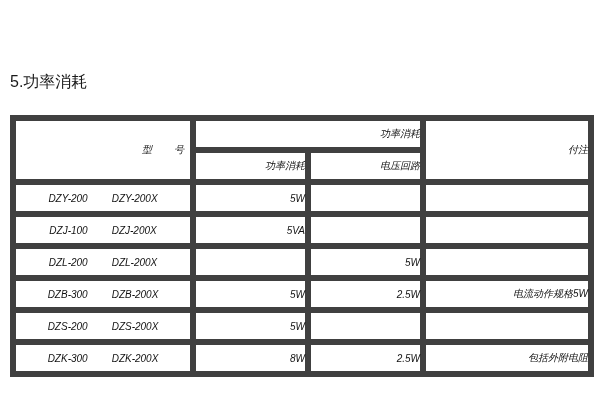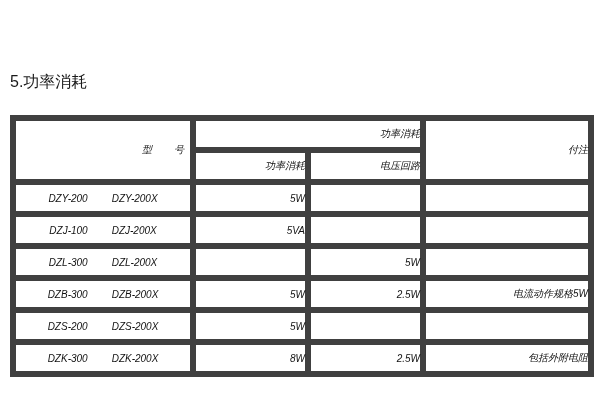--- a/index.html
+++ b/index.html
@@ -116,21 +116,21 @@
               <span class="model-b">DZJ-200X</span>
             </div>
           </td>
           <td>5VA</td>
           <td></td>
           <td></td>
         </tr>
         <tr>
           <td>
             <div class="model-cell">
-              <span class="model-a">DZL-300</span>
+              <span class="model-a">DZL-200</span>
               <span class="model-b">DZL-200X</span>
             </div>
           </td>
           <td></td>
           <td>5W</td>
           <td></td>
         </tr>
         <tr>
           <td>
             <div class="model-cell">

